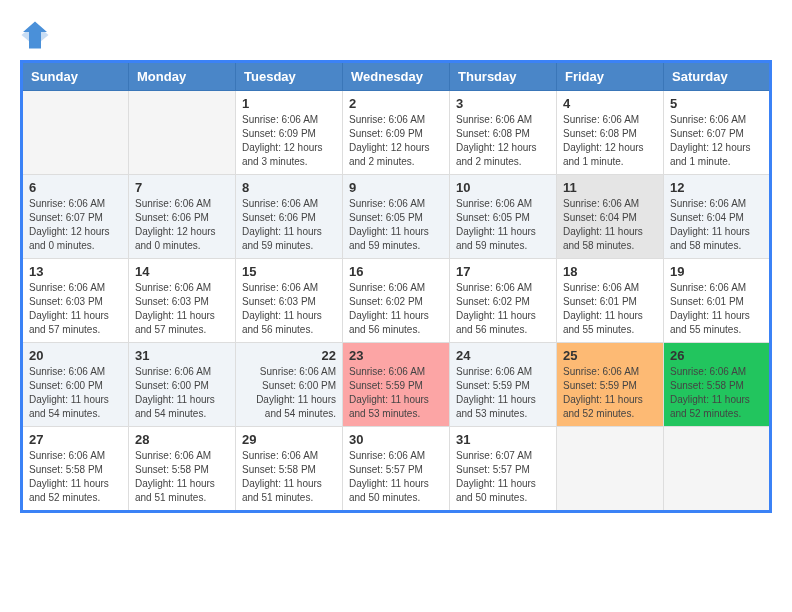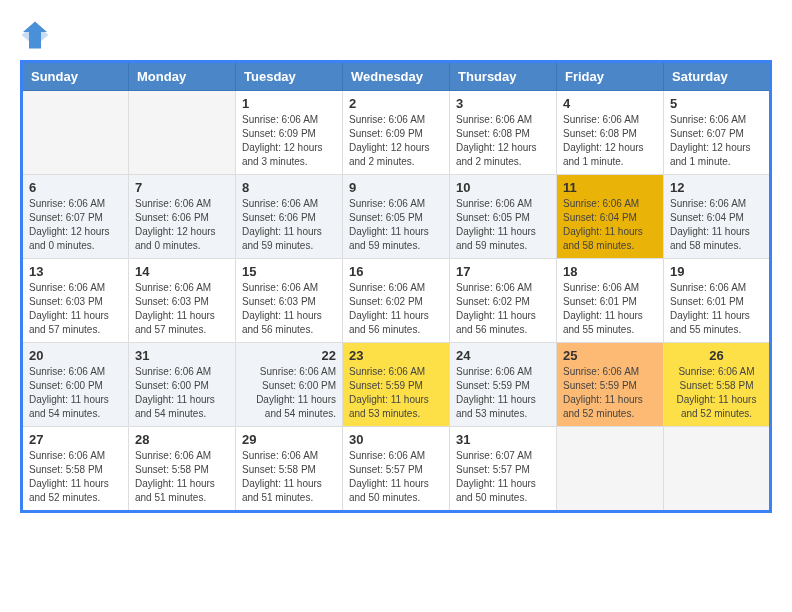--- a/index.html
+++ b/index.html
@@ -182,21 +182,21 @@
 Daylight: 11 hours
 and 59 minutes.</div>
         </td>
         <td style="background: rgb(240, 244, 248);">
           <span class="day-number">10</span>
           <div class="day-info" style="white-space: pre-line;">Sunrise: 6:06 AM
 Sunset: 6:05 PM
 Daylight: 11 hours
 and 59 minutes.</div>
         </td>
-        <td style="background: #eab308; margin-top: 24px;">
+        <td style="background: #e5e5e5; margin-top: 24px;">
           <span class="day-number">11</span>
           <div class="day-info" style="white-space: pre-line;">Sunrise: 6:06 AM
 Sunset: 6:04 PM
 Daylight: 11 hours
 and 58 minutes.</div>
         </td>
         <td style="background: rgb(240, 244, 248);">
           <span class="day-number">12</span>
           <div class="day-info" style="white-space: pre-line;">Sunrise: 6:06 AM
 Sunset: 6:04 PM
@@ -270,42 +270,42 @@
 Daylight: 11 hours
 and 54 minutes.</div>
         </td>
         <td style="background: rgb(240, 244, 248); text-align: right;">
           <span class="day-number">22</span>
           <div class="day-info" style="white-space: pre-line;">Sunrise: 6:06 AM
 Sunset: 6:00 PM
 Daylight: 11 hours
 and 54 minutes.</div>
         </td>
-        <td style="background: #fde047;">
+        <td style="background: #fca5a5;">
           <span class="day-number">23</span>
           <div class="day-info" style="white-space: pre-line;">Sunrise: 6:06 AM
 Sunset: 5:59 PM
 Daylight: 11 hours
 and 53 minutes.</div>
         </td>
         <td style="background: rgb(240, 244, 248);">
           <span class="day-number">24</span>
           <div class="day-info" style="white-space: pre-line;">Sunrise: 6:06 AM
 Sunset: 5:59 PM
 Daylight: 11 hours
 and 53 minutes.</div>
         </td>
         <td style="background: #fdba74;">
           <span class="day-number">25</span>
           <div class="day-info" style="white-space: pre-line;">Sunrise: 6:06 AM
 Sunset: 5:59 PM
 Daylight: 11 hours
 and 52 minutes.</div>
         </td>
-        <td style="background: #fde047; text-align: center;">
+        <td style="background: #22c55e;">
           <span class="day-number">26</span>
           <div class="day-info" style="white-space: pre-line;">Sunrise: 6:06 AM
 Sunset: 5:58 PM
 Daylight: 11 hours
 and 52 minutes.</div>
         </td>
       </tr>
       <tr>
         <td>
           <span class="day-number">27</span>

